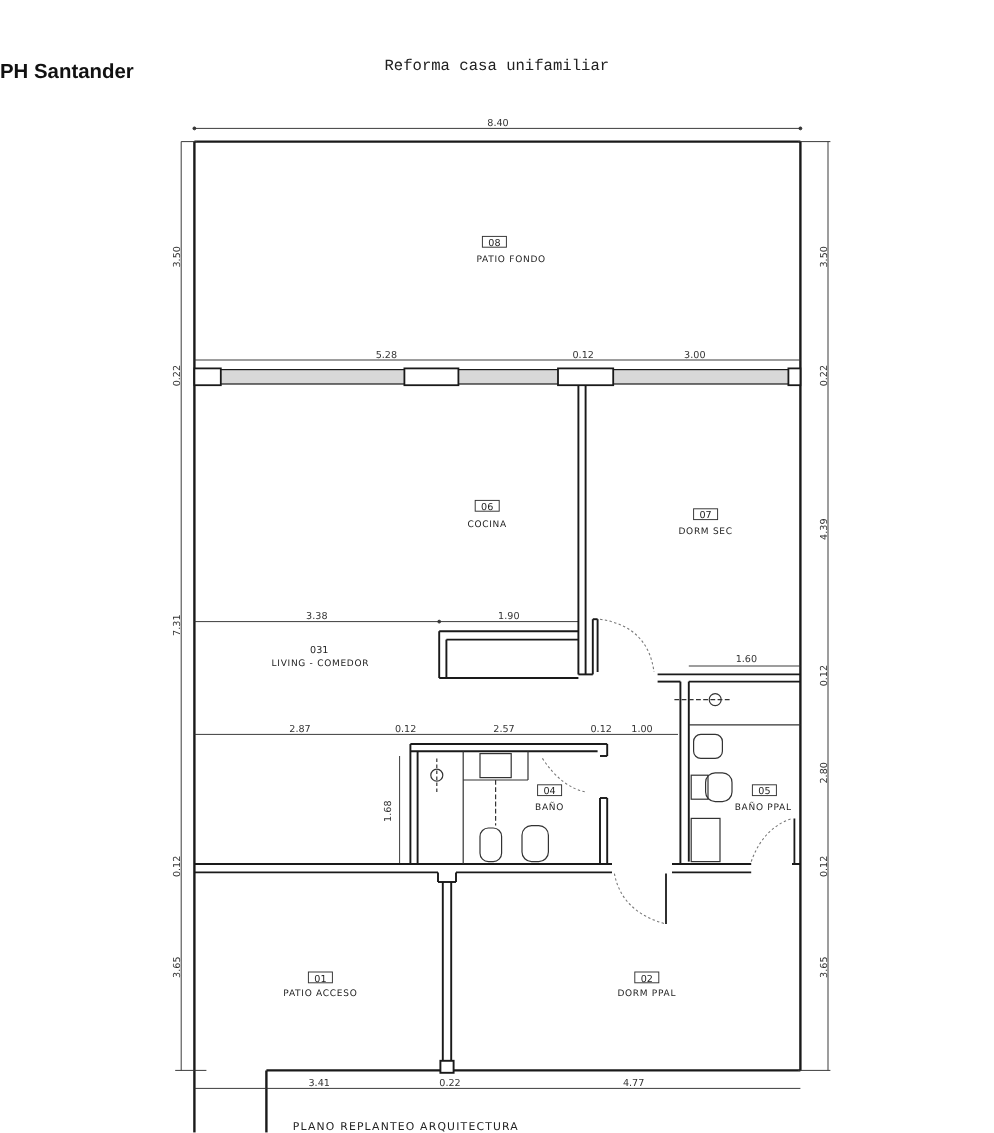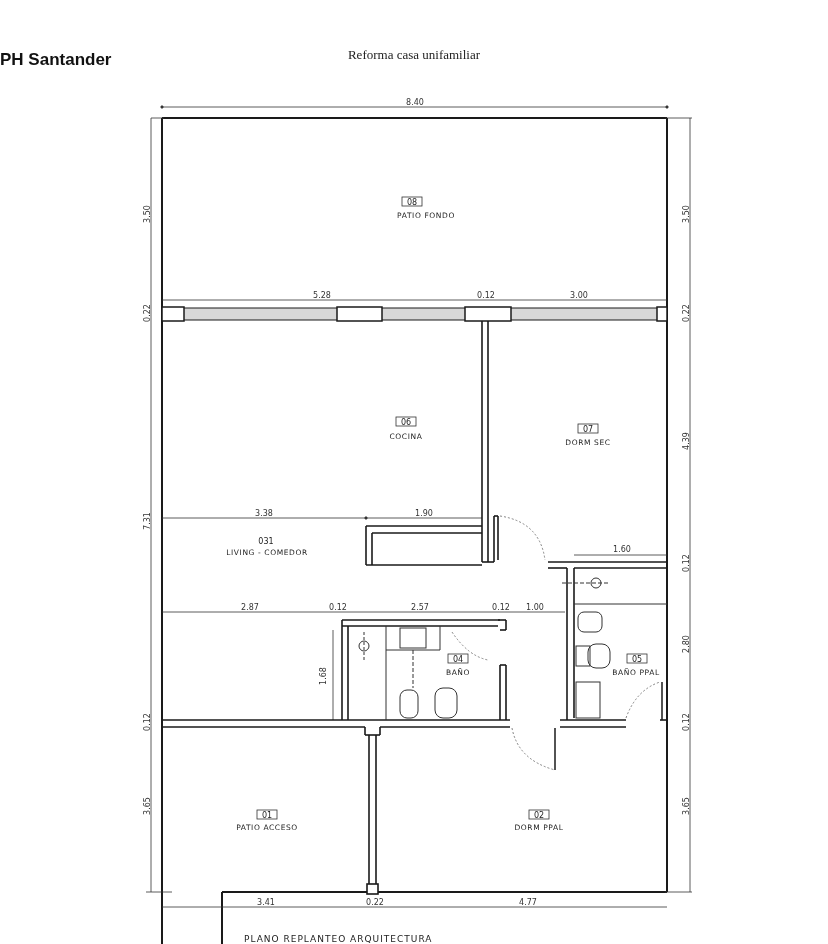--- a/index.html
+++ b/index.html
@@ -1,20 +1,20 @@
 <!DOCTYPE html>
 <html><head>
   <meta charset="utf-8">
   <style>
     html, body { margin: 0; padding: 0; background: #ffffff; }
     body { width: 828px; height: 944px; position: relative; overflow: hidden; }
     .title { position: absolute; left: 0; width: 828px; top: 18px; text-align: left;
       font-family: "Liberation Sans", sans-serif; font-weight: bold; font-size: 17px; color: #111; margin-top: 32px; }
     .subtitle { position: absolute; left: 0; width: 828px; top: 47px; text-align: center;
-      font-family: Liberation Serif, serif; font-size: 13px; color: #222; }
+      font-family: Liberation Mono, monospace; font-size: 13px; color: #222; }
     svg { position: absolute; left: 0; top: 0; }
     .lbl { font-family: "DejaVu Sans", sans-serif; font-size: 7.5px; fill: #222; letter-spacing: 0.6px; }
     .dim { font-family: "DejaVu Sans", sans-serif; font-size: 8px; fill: #333; }
     .code { font-family: "DejaVu Sans", sans-serif; font-size: 8px; fill: #222; }
     .plan-caption { font-family: "DejaVu Sans", sans-serif; font-size: 9px; fill: #222; letter-spacing: 1px; }
   </style>
 </head>
 <body>
 
 <div class="title">PH Santander</div>

